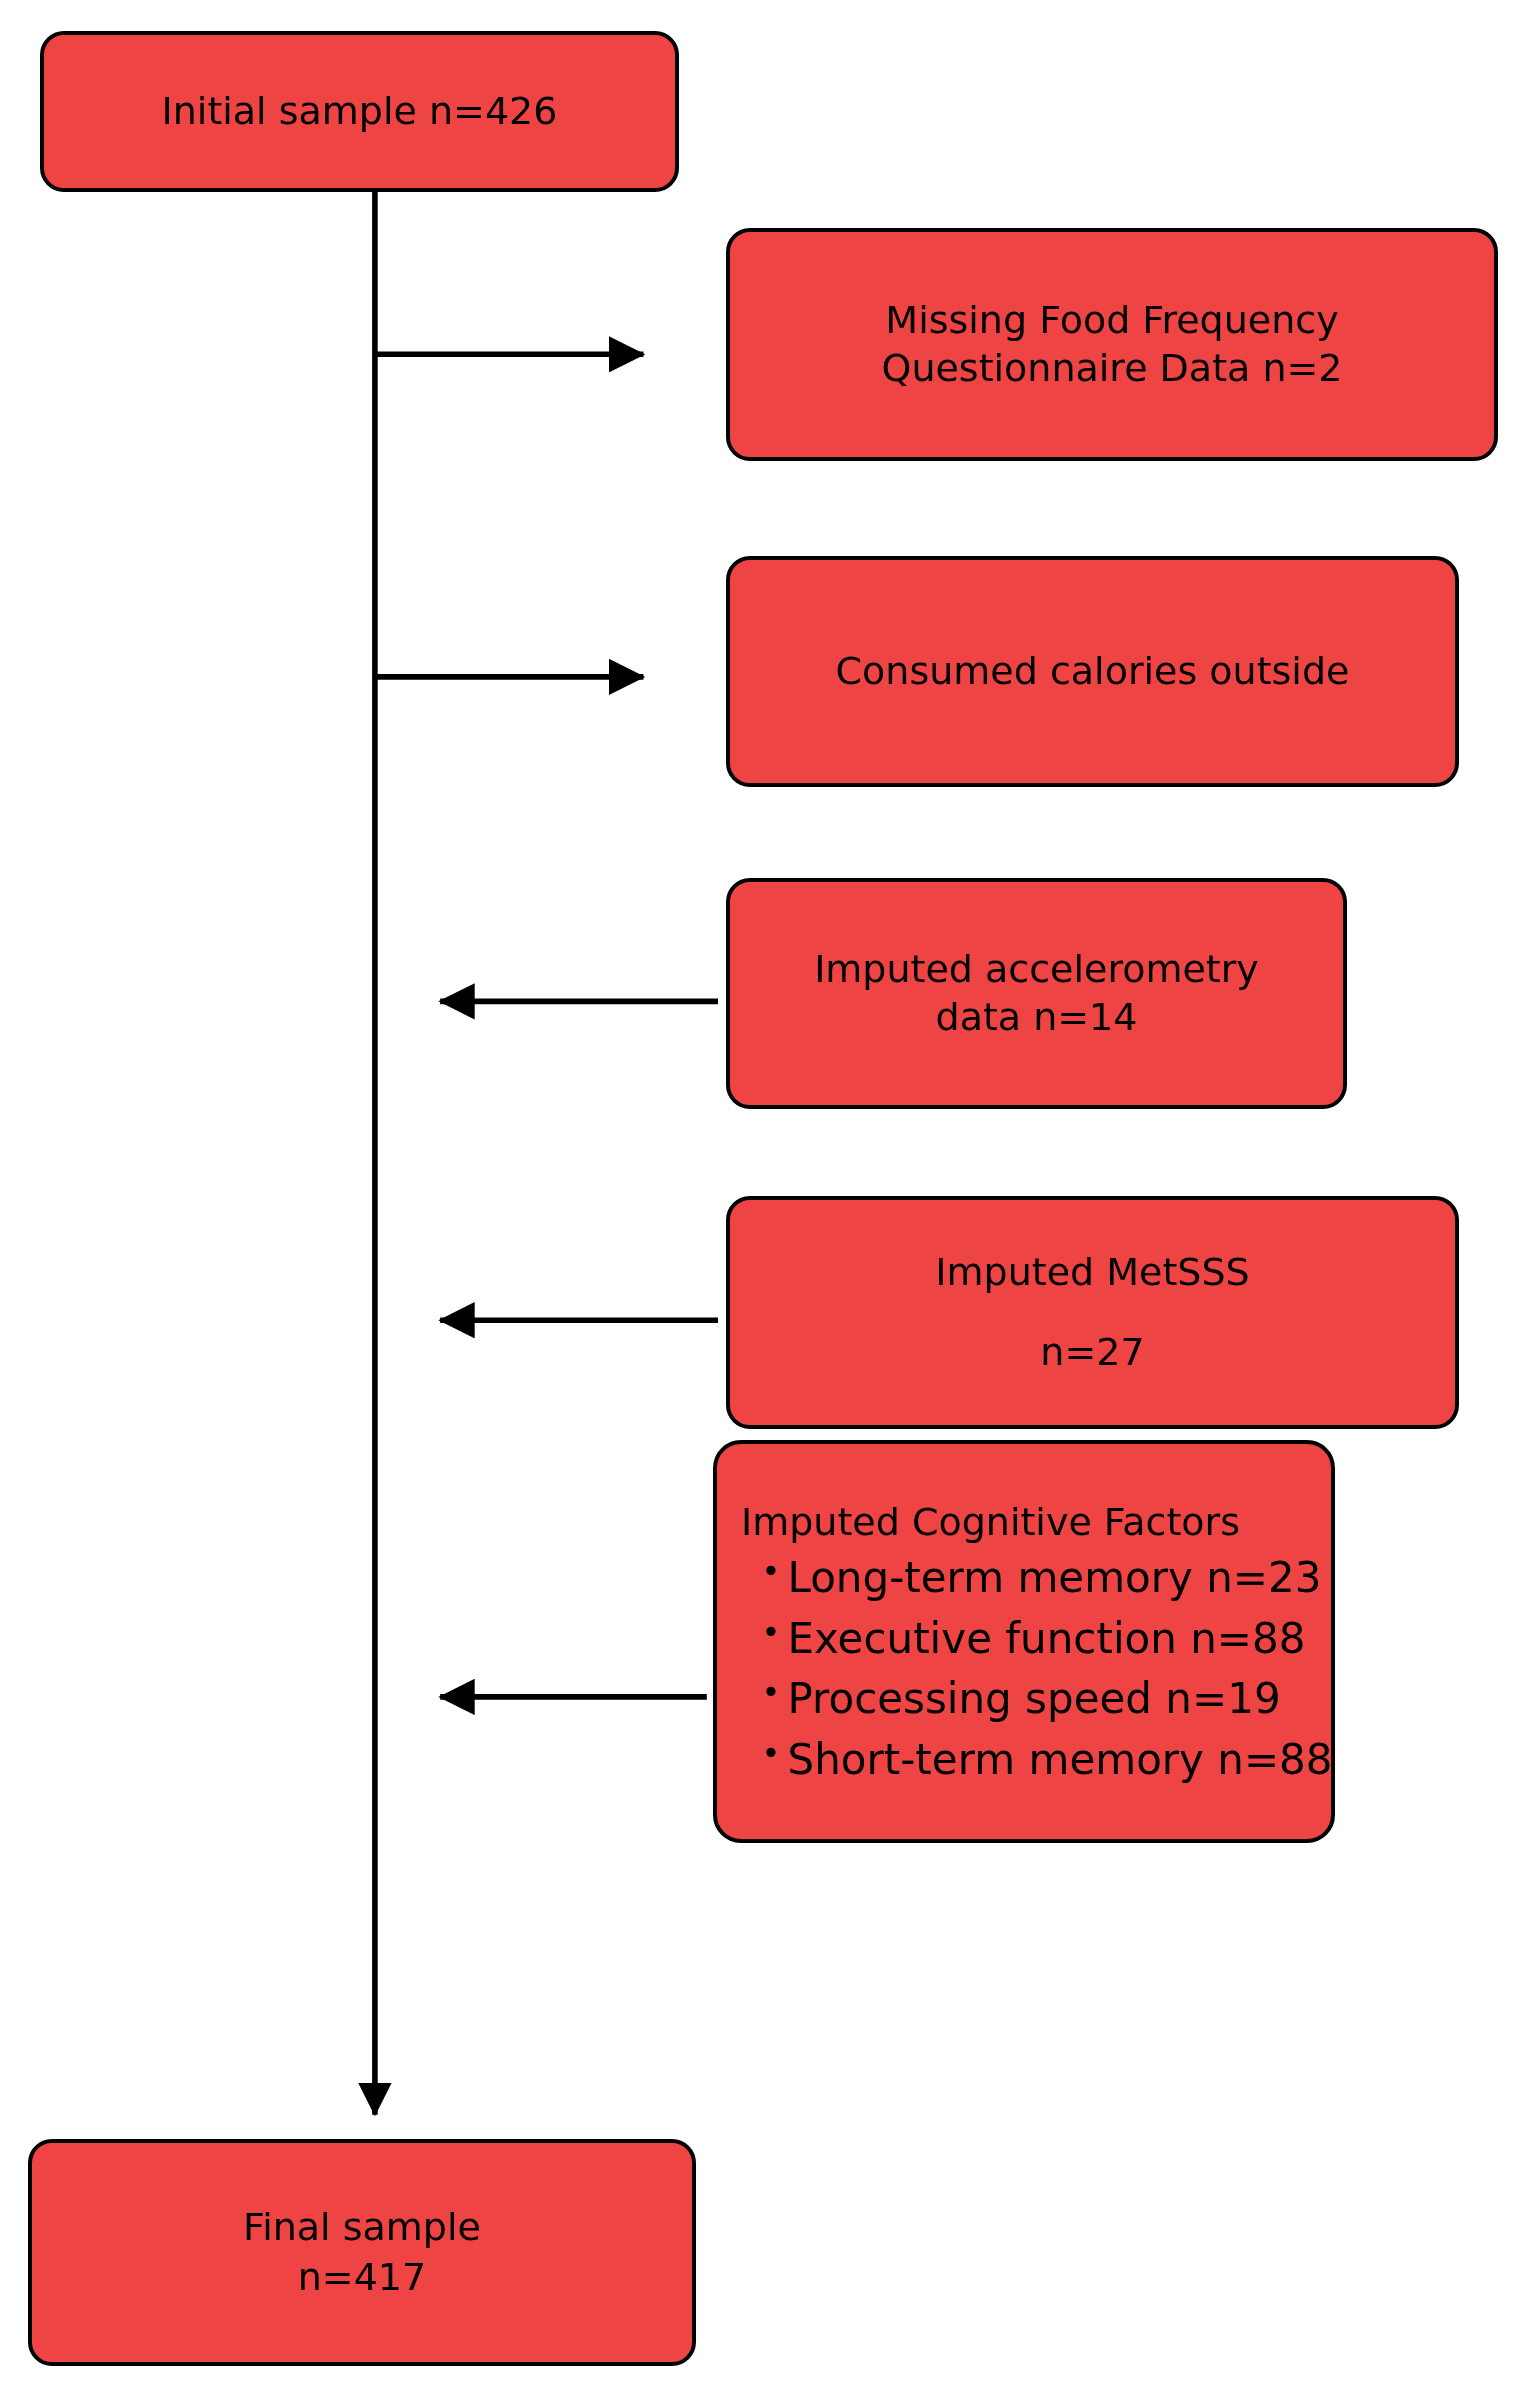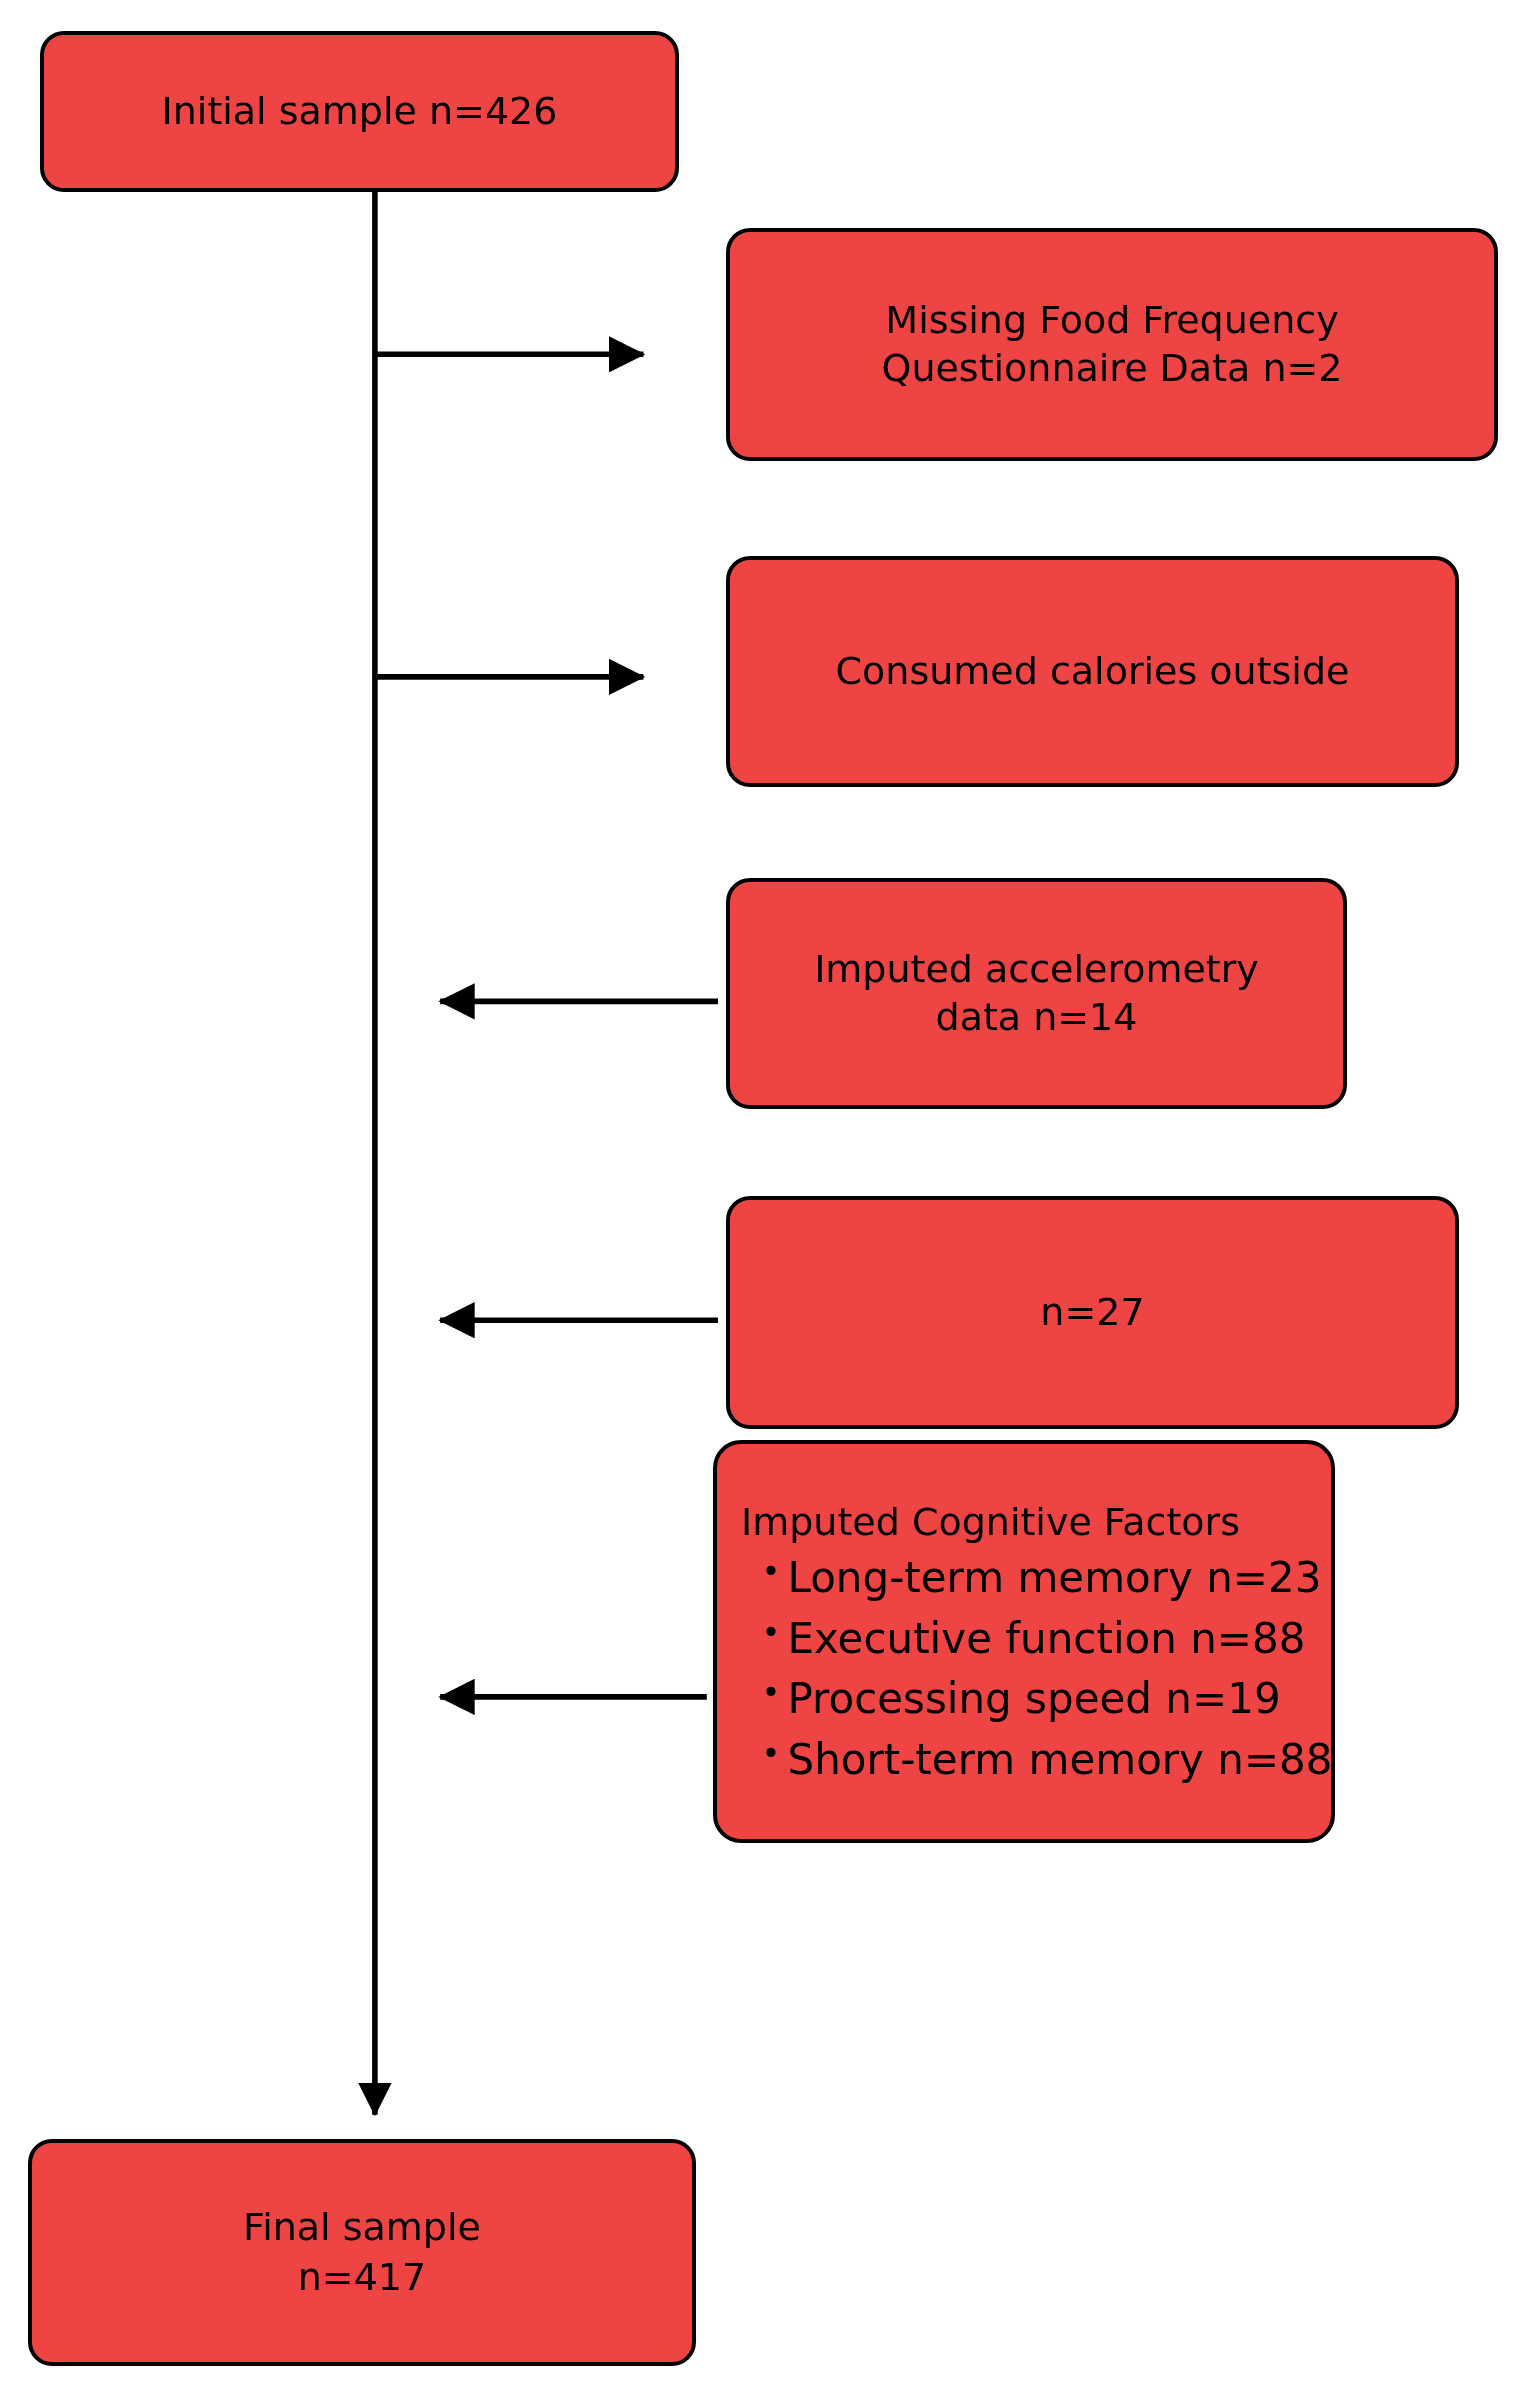--- a/index.html
+++ b/index.html
@@ -153,20 +153,21 @@
   <div class="node" id="node-calories">
     <span class="line">Consumed calories outside</span>
   </div>
 
   <div class="node" id="node-accel">
     <span class="line">Imputed accelerometry</span>
     <span class="line">data n=14</span>
   </div>
 
   <div class="node" id="node-metsss">
+    <span class="line">Imputed MetSSS</span>
     <span class="line">n=27</span>
   </div>
 
   <div class="node" id="node-cognitive">
     <span class="cog-title">Imputed Cognitive Factors</span>
     <ul>
       <li>Long-term memory n=23</li>
       <li>Executive function n=88</li>
       <li>Processing speed n=19</li>
       <li>Short-term memory n=88</li>

